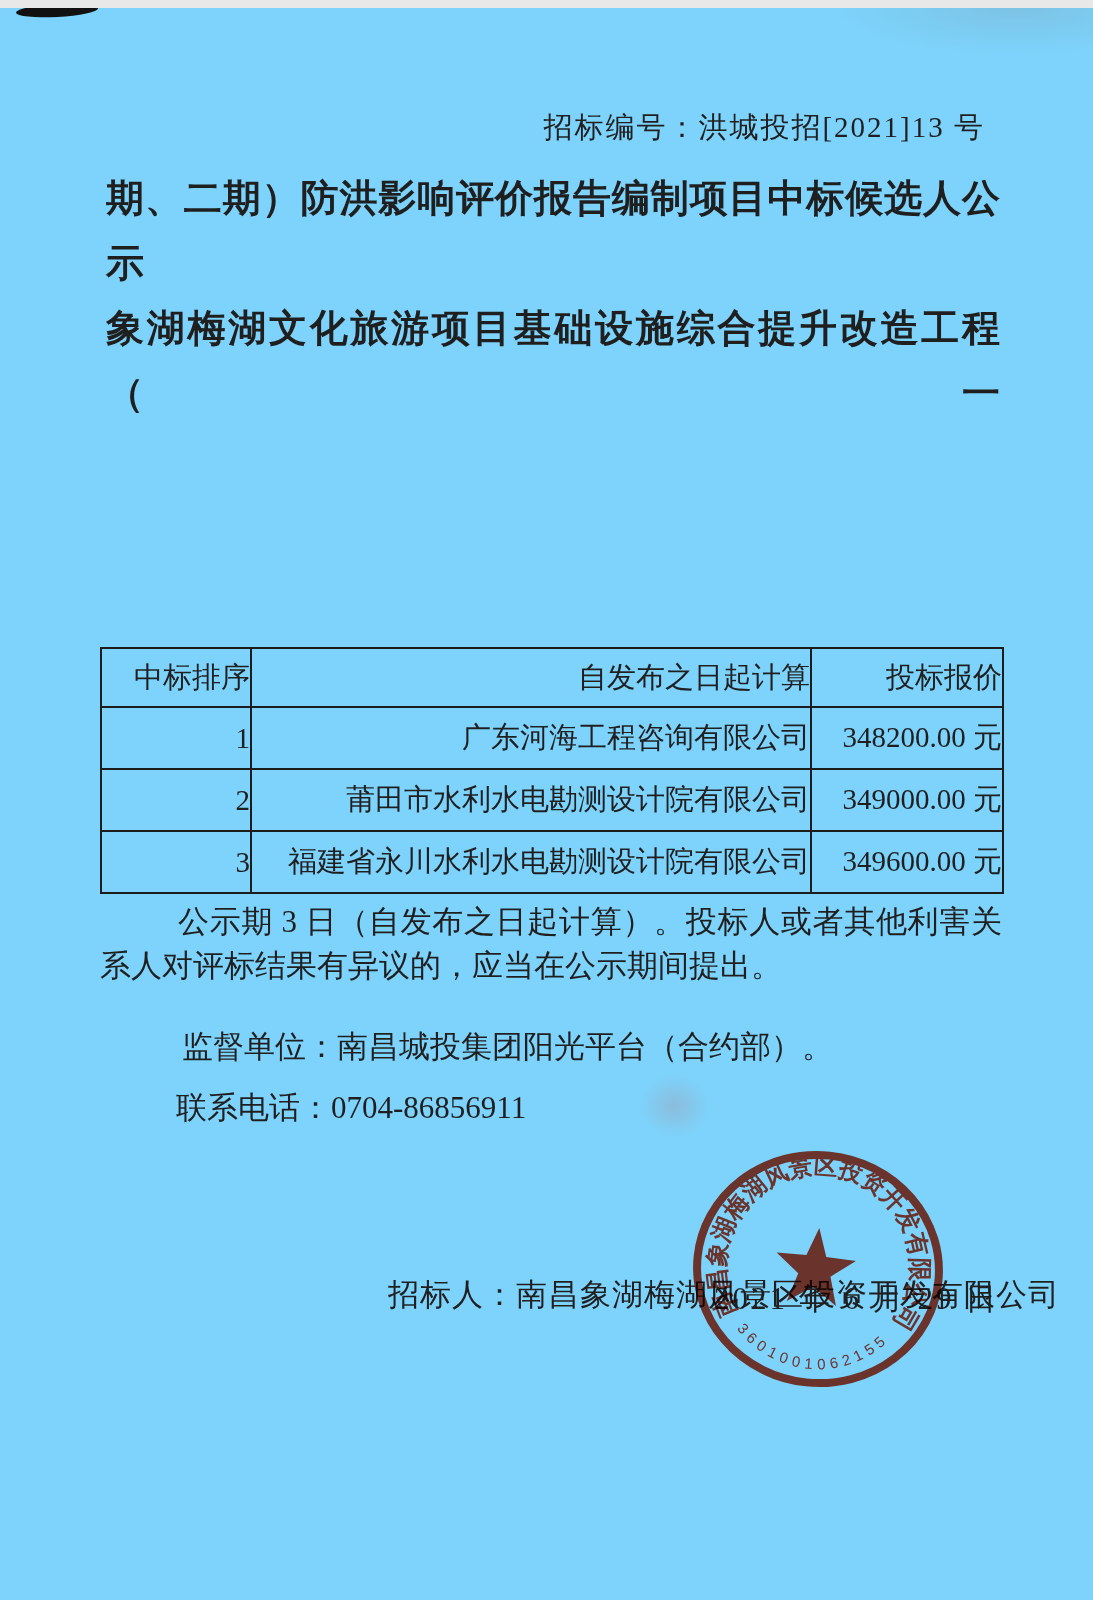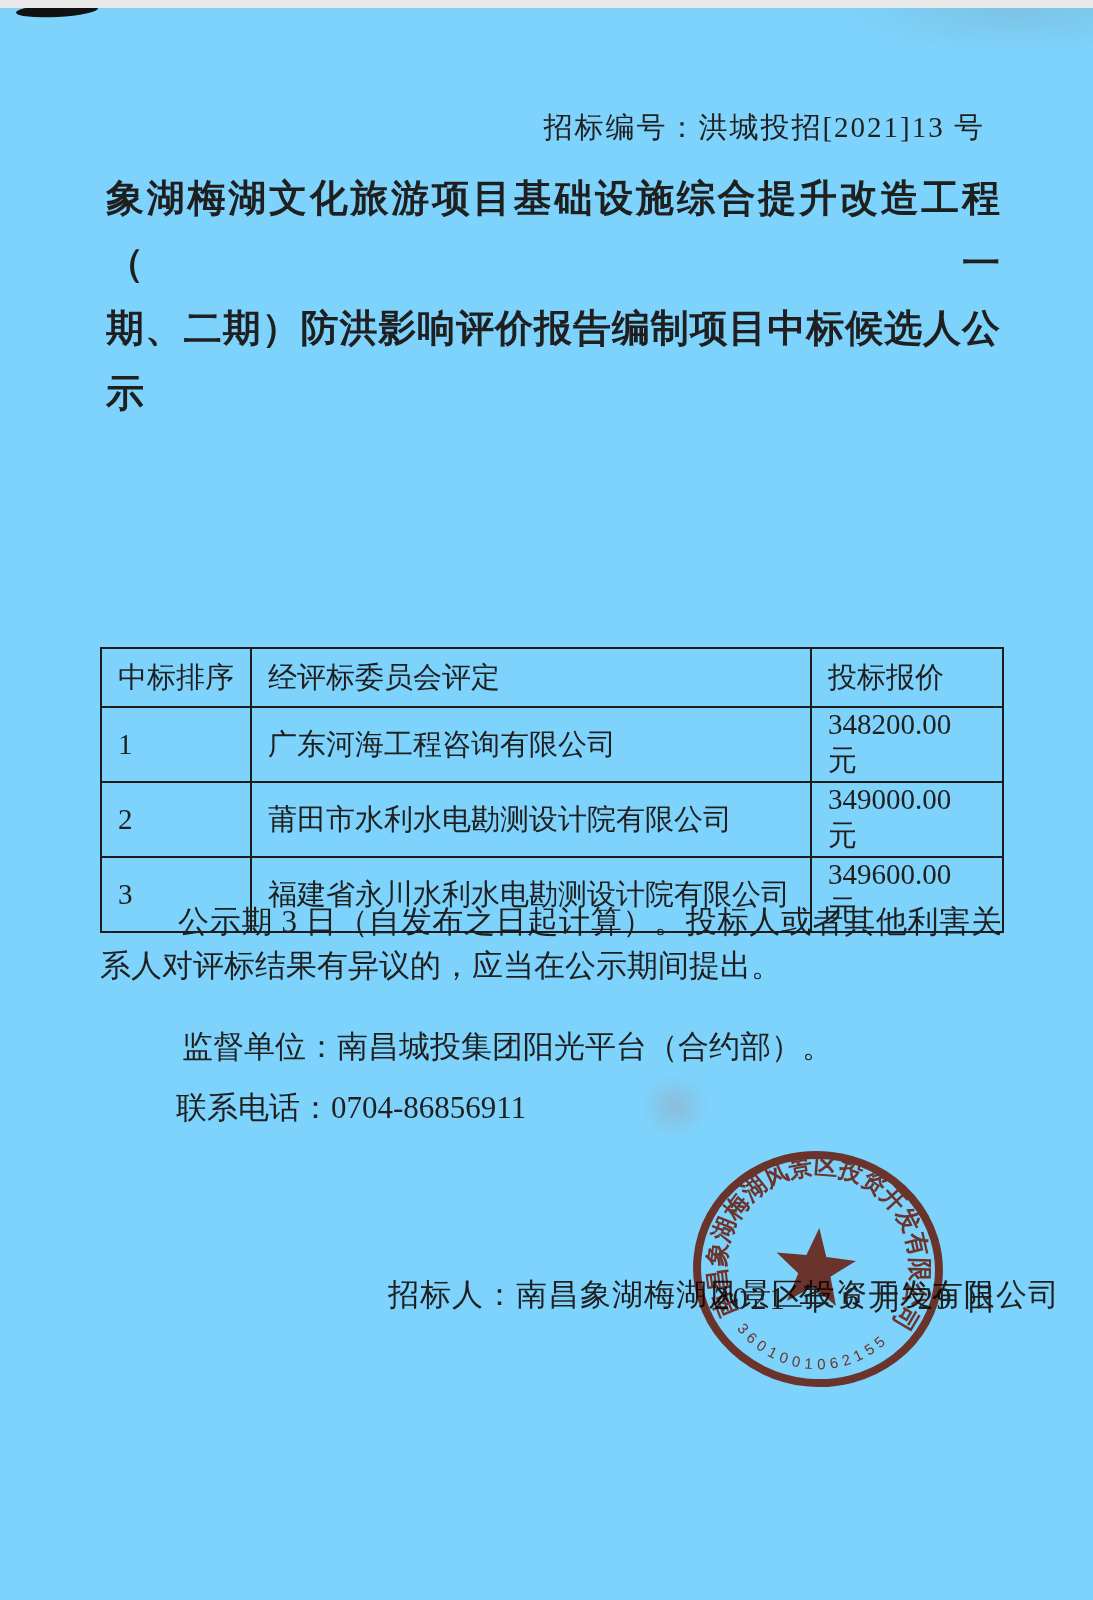--- a/index.html
+++ b/index.html
@@ -58,24 +58,24 @@
 
   table.candidates {
     position: absolute; top: 639px; left: 100px;
     width: 902px;
     border-collapse: collapse;
     table-layout: fixed;
     font-size: 29px;
   }
   table.candidates th, table.candidates td {
     border: 2.5px solid #1c1c1c;
-    text-align: left;
+    text-align: right;
     vertical-align: middle;
     font-weight: 400;
-    padding: 0 16px;
+    padding: 0 0;
     overflow: hidden;
   }
   table.candidates th { height: 59px; }
   table.candidates td { height: 62px; }
 
   .notice {
     position: absolute; top: 892px; left: 100px; width: 902px;
     font-size: 31px; line-height: 44px;
     text-align: justify; text-indent: 78px;
   }
@@ -98,35 +98,35 @@
 
 <div class="page">
 
   <div class="artifact-topleft"></div>
   <div class="smudge-topright"></div>
   <div class="smudge-pink"></div>
 
   <div class="doc-number">招标编号：洪城投招[2021]13 号</div>
 
   <div class="doc-title">
+    <div class="t-line">期、二期）防洪影响评价报告编制项目中标候选人公示</div>
     <div class="t-line">象湖梅湖文化旅游项目基础设施综合提升改造工程（一</div>
-    <div class="t-line">期、二期）防洪影响评价报告编制项目中标候选人公示</div>
   </div>
 
 
   <table class="candidates">
     <colgroup>
       <col style="width:150px">
       <col style="width:560px">
       <col style="width:192px">
     </colgroup>
     <tbody>
         <tr>
       <th>中标排序</th>
-      <th>经评标委员会评定</th>
+      <th>自发布之日起计算</th>
       <th>投标报价</th>
     </tr>
     <tr>
       <td>1</td>
       <td>广东河海工程咨询有限公司</td>
       <td>348200.00 元</td>
     </tr>
     <tr>
       <td>2</td>
       <td>莆田市水利水电勘测设计院有限公司</td>

